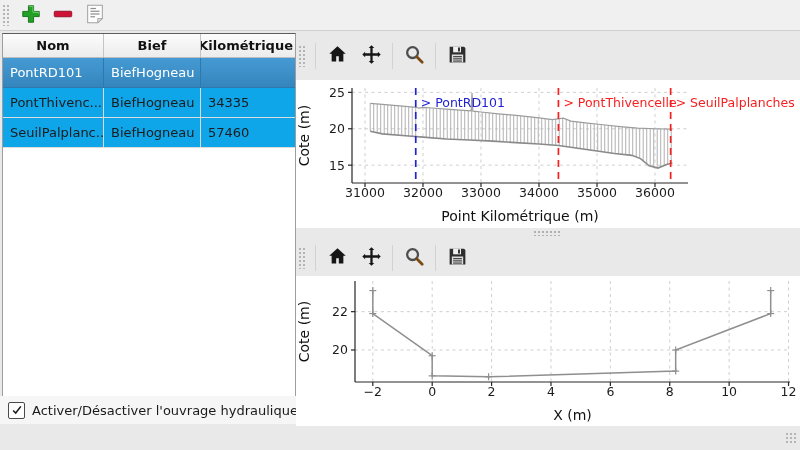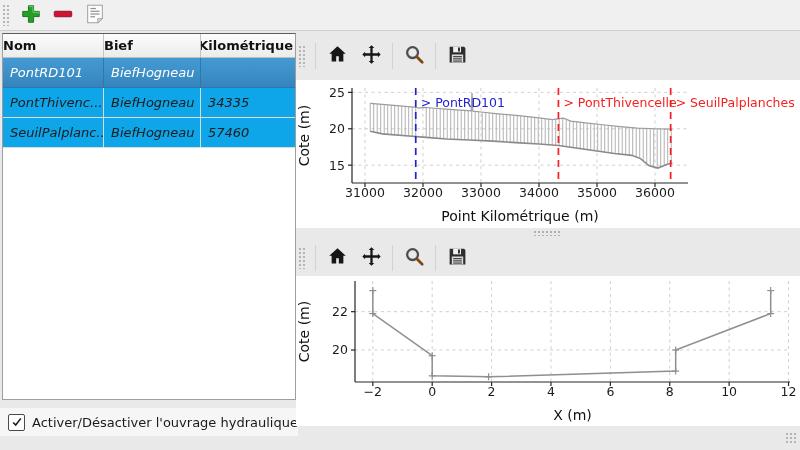--- a/index.html
+++ b/index.html
@@ -12,32 +12,32 @@
           background-image:radial-gradient(circle,#b5b5b5 1.1px,transparent 1.3px);
           background-size:4px 4px;cursor:grab;}
   .tbtn{width:30px;height:26px;border:none;background:transparent;padding:2px;margin:0 1px;
         display:flex;align-items:center;justify-content:center;cursor:pointer;}
   .tbtn svg{width:22px;height:22px;}
   
   .left-panel{position:absolute;left:2px;top:33px;width:294px;height:367px;background:#fff;
               border:1px solid #9e9e9e;border-top:1px solid #5c5c5c;box-sizing:border-box;}
   .thead{display:flex;height:23px;background:linear-gradient(#fcfcfc,#ececec);
          border-bottom:1px solid #bdbdbd;}
-  .th{font-weight:bold;font-size:13px;color:#111;text-align:left;line-height:23px;
+  .th{font-weight:bold;font-size:13px;color:#111;text-align:center;line-height:23px;
       border-right:1px solid #c4c4c4;overflow:hidden;white-space:nowrap;box-sizing:border-box;}
   .c1{width:101px;} .c2{width:97px;} .c3{width:94px;border-right:none;}
   .th.c3{direction:rtl;padding-right:2px;}
   .trow{display:flex;height:29px;border-bottom:1px solid #dcdcdc;background:#0ea5e9;cursor:pointer;}
   .td{font-size:13px;color:#1c1c1c;line-height:29px;padding-left:7px;box-sizing:border-box;
-      border-right:1px solid #d9d9d9;overflow:hidden;white-space:nowrap;font-style:italic;}
+      border-right:1px solid #d9d9d9;overflow:hidden;white-space:nowrap;}
   .td.c3{border-right:none;}
   .trow.selected{background:linear-gradient(#459ad3,#3585bd);border-bottom:1px solid #2f78ad;}
   .trow.selected .td{color:#fff;border-right:1px solid #2f78ad;}
   
-  .checkbox-row{position:absolute;left:0;top:408px;width:298px;height:28px;background:#f6f6f6;
+  .checkbox-row{position:absolute;left:0;top:396px;width:298px;height:28px;background:#f6f6f6;
                 display:flex;align-items:center;}
   .checkbox{width:15px;height:15px;margin-left:8px;background:#fff;border:1px solid #4a4a4a;
             border-radius:2px;display:flex;align-items:center;justify-content:center;cursor:pointer;}
   .checkbox svg{width:12px;height:12px;}
   .cb-label{font-size:13px;color:#1a1a1a;margin-left:7px;}
   
   .mpl-toolbar{position:absolute;left:296px;width:504px;display:flex;align-items:center;background:#e9e9e9;}
   .t1{top:31px;height:49px;} .t2{top:240px;height:36px;}
   .msep{width:1px;height:26px;background:#d2d2d2;margin:0 4px;}
   .mbtn{width:34px;height:30px;border:none;background:transparent;display:flex;align-items:center;

